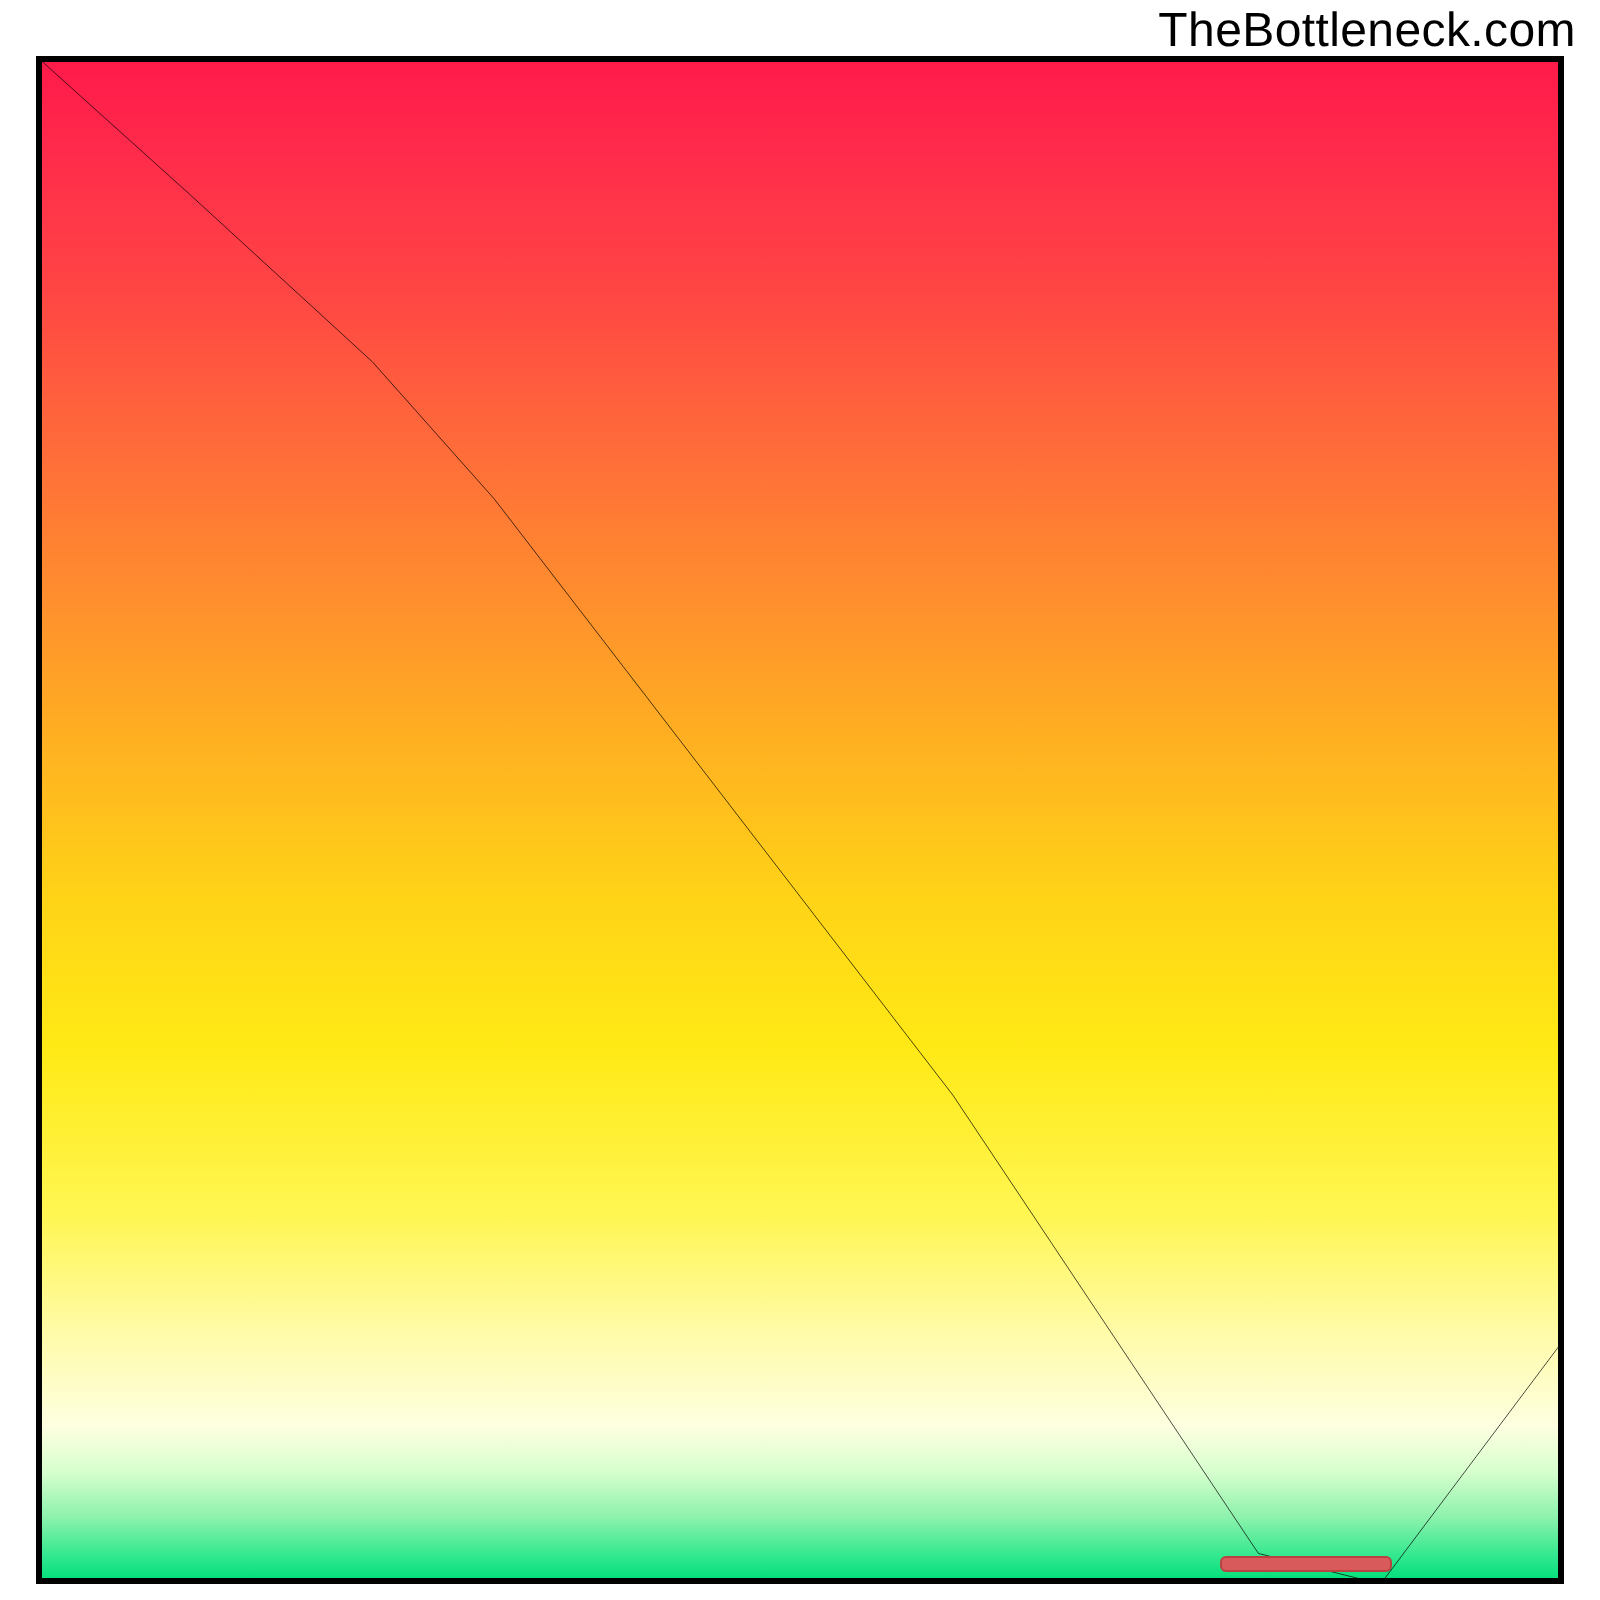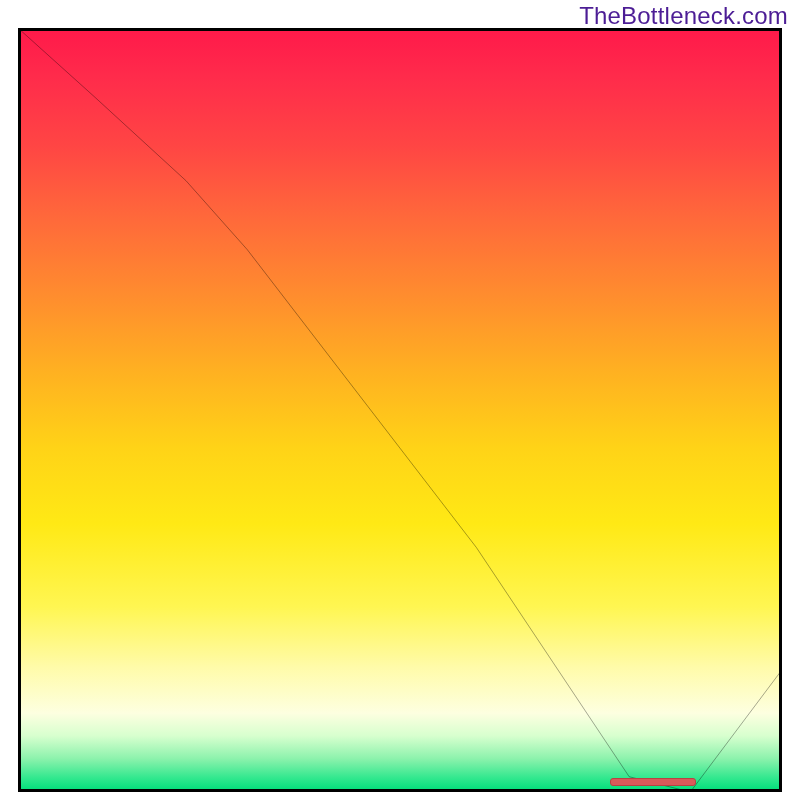--- a/index.html
+++ b/index.html
@@ -13,21 +13,21 @@
   }
   .stage {
     position: relative;
     width: 800px;
     height: 800px;
   }
   .watermark {
     position: absolute;
     top: 2px;
     right: 12px;
-    color: #4c1d95;
+    color: #000000;
     font-size: 24px;
     font-weight: 500;
     letter-spacing: 0.2px;
   }
   .plot-wrap {
     position: absolute;
     left: 18px;
     top: 28px;
     width: 764px;
     height: 764px;

